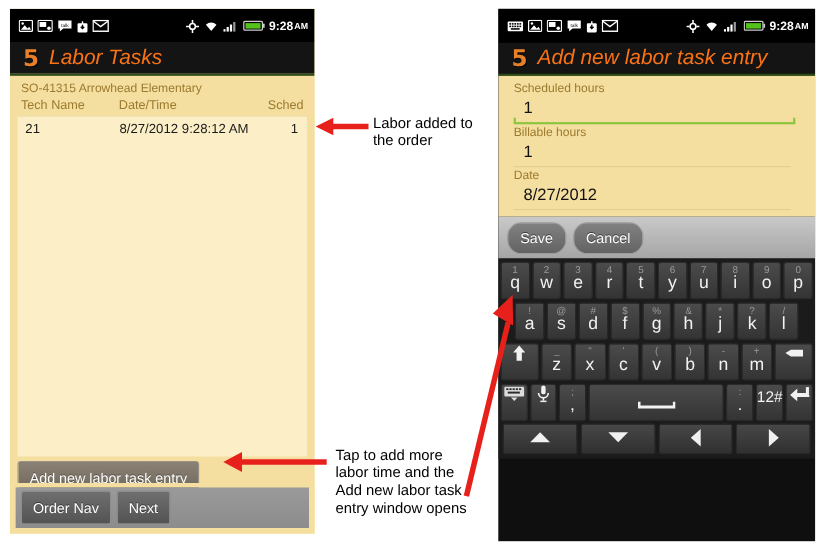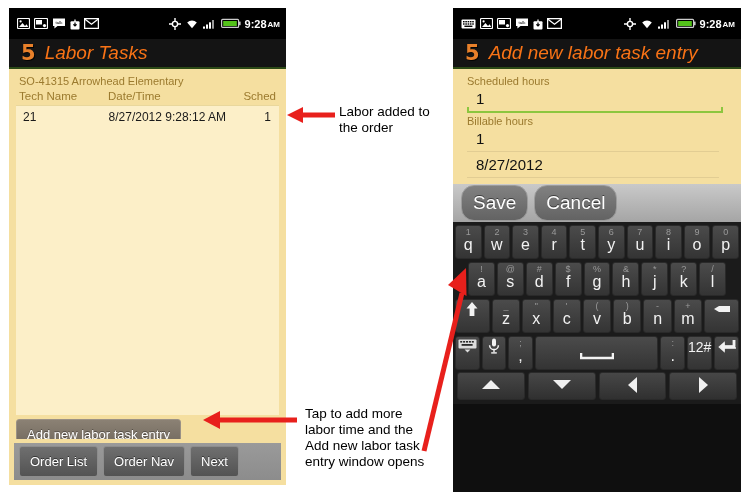--- a/index.html
+++ b/index.html
@@ -93,21 +93,21 @@
   .funder.focused:before{left:0;}
   .funder.focused:after{right:0;}
 
   .savebar{
     background:linear-gradient(#c9c9c9,#a5a5a5);
     height:38px;display:flex;align-items:center;gap:6px;padding-left:8px;
     box-sizing:border-box;
   }
   .sbtn{
     background:linear-gradient(#818181,#636363);
-    border:1px solid #9b9b9b;border-radius:13px;color:#fff;font-size:19px;
+    border:1px solid #9b9b9b;border-radius:13px;color:#fff;font-size:13px;
     padding:6px 11px;text-shadow:0 -1px 0 rgba(0,0,0,.5);cursor:default;
   }
 
   
   .kb{background:#1b1b1b;padding:3px 2px 4px 2px;}
   .krow{display:flex;gap:2px;margin-bottom:3px;}
   .key{
     flex:1;background:linear-gradient(#4b4b4b,#343434);
     border:1px solid #2a2a2a;border-radius:3px;
     height:34px;position:relative;color:#f2f2f2;
@@ -212,21 +212,20 @@
           <div class="c3">1</div>
         </div>
       </div>
 
       <div class="addrow" style="bottom:50px;">
         <span class="btn">Add new labor task entry</span>
       </div>
     </div>
 
     <div class="bottombar">
-      <span class="bbtn">Order List</span>
       <span class="bbtn">Order Nav</span>
       <span class="bbtn">Next</span>
     </div>
   </div>
 
   <div class="phone" id="phoneR">
 
     <div class="statusbar">
       <div class="sb-left">
         <span class="sb-ico"><svg width="15" height="10" viewBox="0 0 15 10">
@@ -303,20 +302,21 @@
         <div class="flabel">Scheduled hours</div>
         <div class="fval">1</div>
         <div class="funder focused"></div>
       </div>
       <div class="field">
         <div class="flabel">Billable hours</div>
         <div class="fval">1</div>
         <div class="funder"></div>
       </div>
       <div class="field">
+        <div class="flabel">Date</div>
         <div class="fval">8/27/2012</div>
         <div class="funder"></div>
       </div>
     </div>
 
     <div class="savebar">
       <span class="sbtn">Save</span>
       <span class="sbtn">Cancel</span>
     </div>
 

